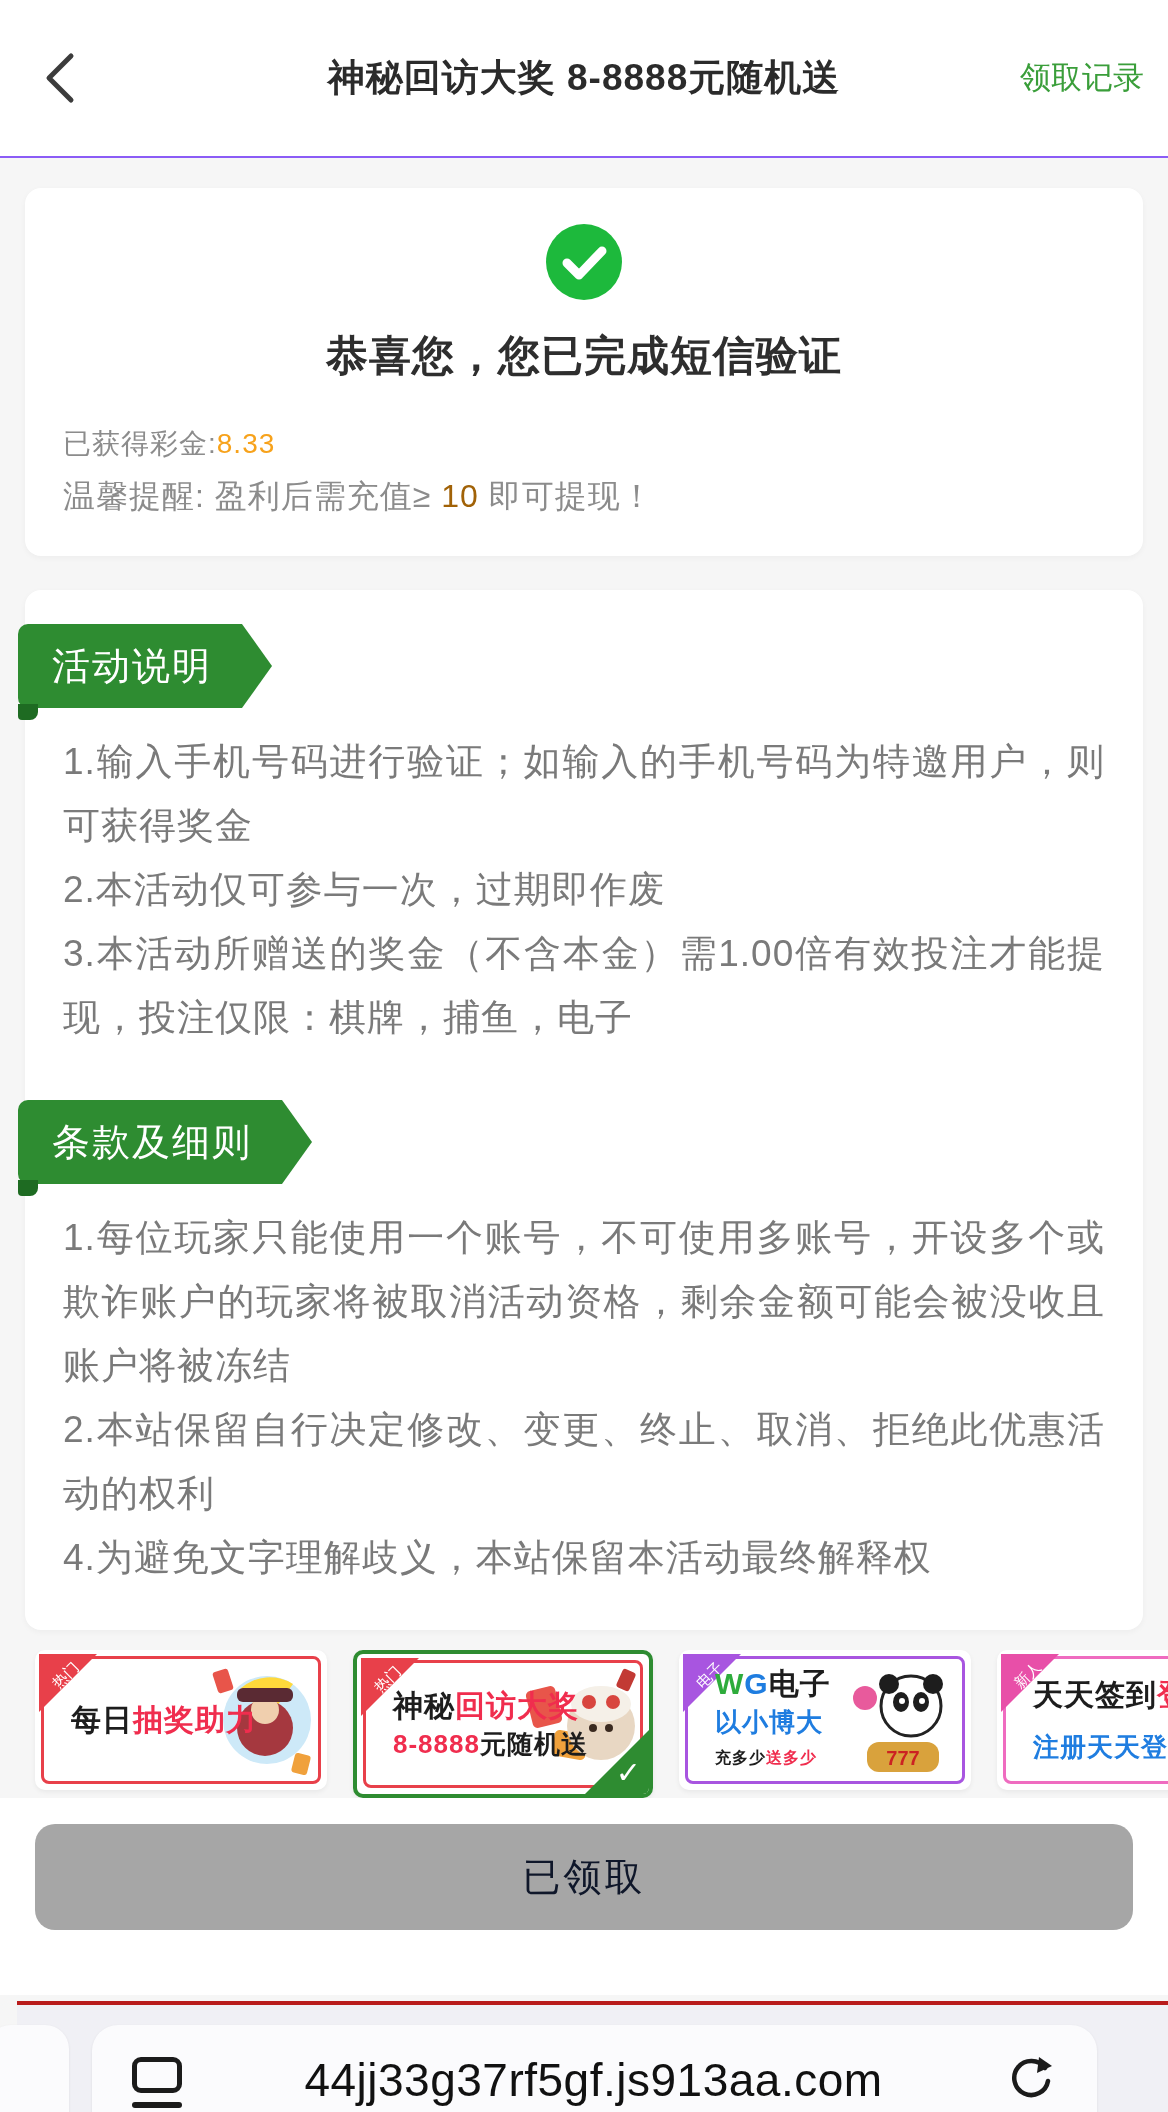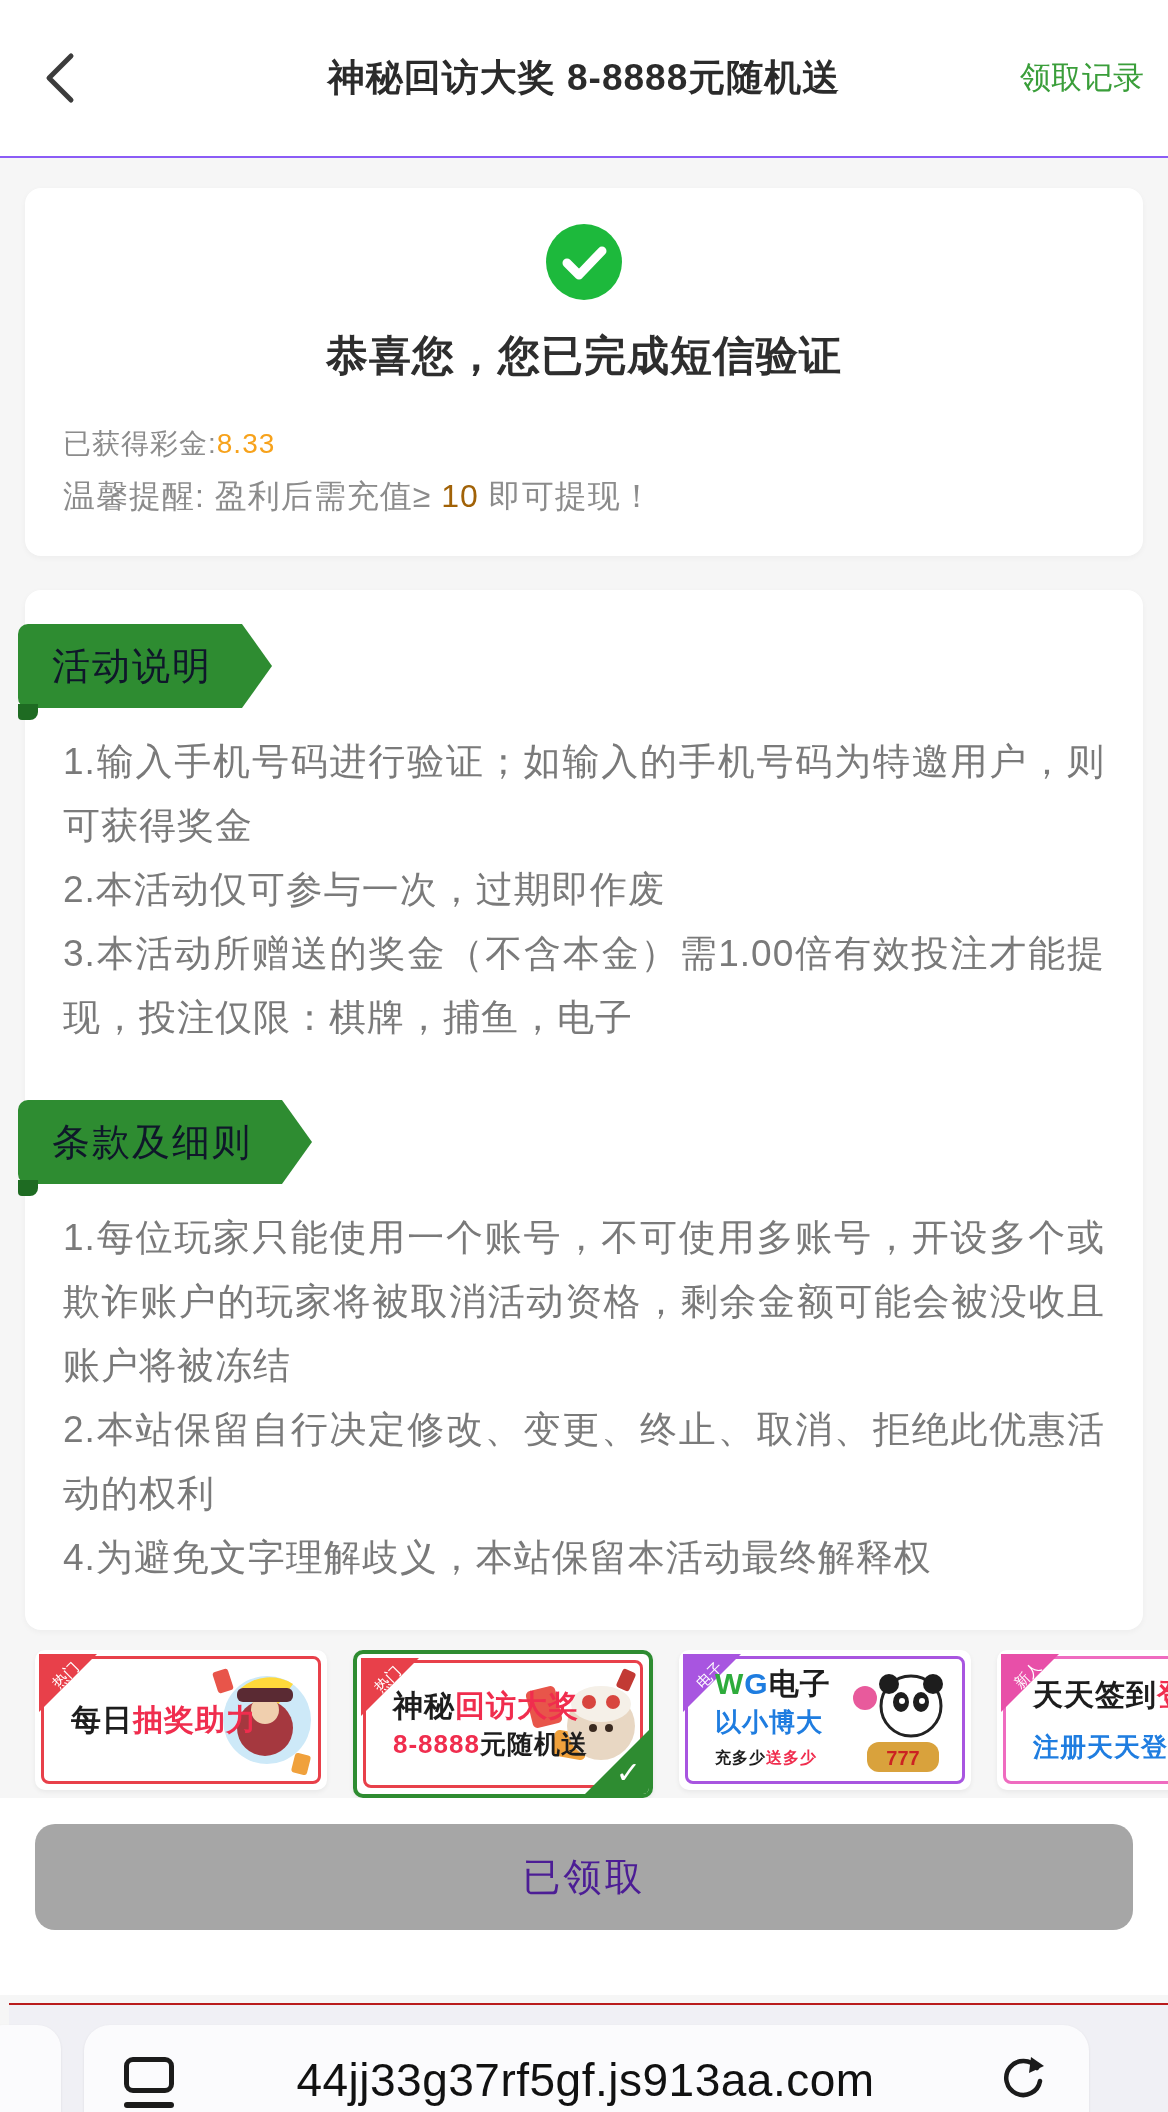--- a/index.html
+++ b/index.html
@@ -22,21 +22,21 @@
   .check-circle{width:76px;height:76px;flex:0 0 auto;}
   .success-heading{font-size:42px;font-weight:bold;color:#2e2e2e;letter-spacing:1px;}
   .bonus-line{font-size:28px;color:#8c8c8c;line-height:52px;letter-spacing:1px;}
   .bonus-value{color:#f7a21b;}
   .tip-line{font-size:32px;color:#8c8c8c;line-height:52px;letter-spacing:1px;}
   .tip-amount{color:#a16207;}
 
   .rules-card{margin-top:34px;padding:34px 38px 40px;}
 
   
-  .ribbon{position:relative;display:inline-block;background:#2e8c31;color:#0f172a;
+  .ribbon{position:relative;display:inline-block;background:#2e8c31;color:#ffffff;
           font-size:38px;font-weight:500;letter-spacing:2px;
           line-height:84px;height:84px;padding:0 30px 0 34px;
           border-radius:10px 0 0 10px;margin-left:-45px;text-align:center;}
   .ribbon::after{content:'';position:absolute;right:-30px;top:0;width:0;height:0;
                  border-top:42px solid transparent;border-bottom:42px solid transparent;
                  border-left:30px solid #2e8c31;}
   .ribbon::before{content:'';position:absolute;left:0;bottom:-12px;width:20px;height:16px;
                   background:#1e6b22;border-radius:0 0 8px 4px;}
   .ribbon-row{margin-bottom:22px;}
   .ribbon-row.second{margin-top:50px;}
@@ -68,26 +68,26 @@
   .t-green{color:#2eac3c;}
   .banner-art{position:absolute;right:6px;top:8px;width:120px;height:124px;z-index:0;}
   .banner.selected-wrap{border:4px solid #2e8c31;flex-basis:292px;}
   .sel-check{position:absolute;right:0;bottom:0;width:64px;height:64px;background:#2e8c31;
              clip-path:polygon(100% 0,100% 100%,0 100%);z-index:2;}
   .sel-check span{position:absolute;right:8px;bottom:4px;color:#fff;font-size:30px;font-weight:bold;}
 
   
   .bottom-white{background:#ffffff;margin-top:0;padding:26px 35px 0;height:171px;}
   .claim-btn{height:106px;background:#a6a6a6;border-radius:20px;display:flex;
-             align-items:center;justify-content:center;color:#4c1d95;font-size:38px;
+             align-items:center;justify-content:center;color:#0f172a;font-size:38px;
              letter-spacing:3px;}
 
   
-  .browser-bar{position:absolute;left:9px;right:0;bottom:0;height:107px;background:#f0f0f5;
-               border-top:2px solid #b91c1c;}
+  .browser-bar{position:absolute;left:17px;right:0;bottom:0;height:107px;background:#f0f0f5;
+               border-top:4px solid #b91c1c;}
   .pill-partial{position:absolute;left:-30px;top:20px;width:82px;height:120px;background:#fbfbfd;
                 border-radius:24px;box-shadow:0 1px 3px rgba(0,0,0,0.08);}
   .address-pill{position:absolute;left:75px;top:20px;width:1005px;height:120px;background:#fbfbfd;
                 border-radius:26px;box-shadow:0 1px 3px rgba(0,0,0,0.08);
                 display:flex;align-items:flex-start;padding:26px 40px 0;box-sizing:border-box;}
   .reader-icon{width:50px;margin-top:6px;}
   .reader-rect{width:40px;height:26px;border:5px solid #1b1b1b;border-radius:9px;}
   .reader-line{width:50px;height:6px;background:#1b1b1b;margin-top:9px;border-radius:3px;}
   .url-text{flex:1;text-align:center;font-size:46px;color:#111;letter-spacing:0.5px;
             white-space:nowrap;overflow:hidden;margin-top:2px;}

